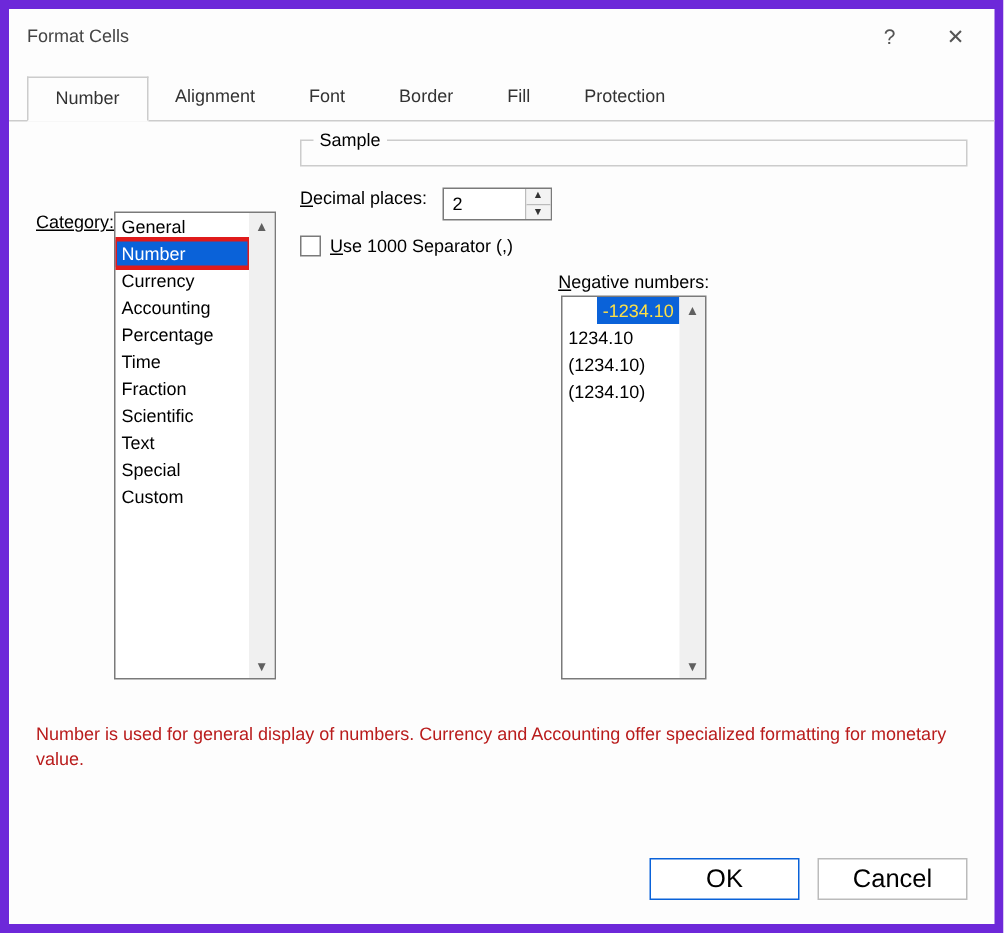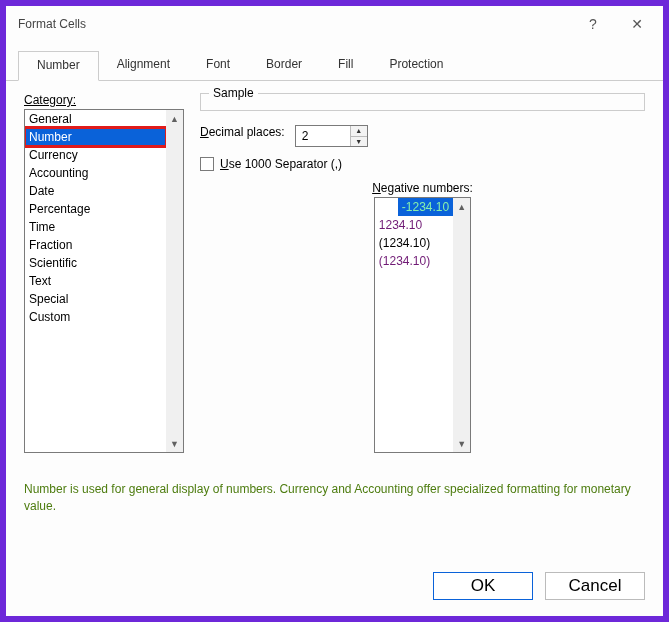--- a/index.html
+++ b/index.html
@@ -61,21 +61,21 @@
     flex: 1;
     padding: 12px 18px 8px 18px;
     display: flex;
     flex-direction: column;
   }
   .upper {
     display: flex;
     gap: 16px;
     height: 360px;
   }
-  .catcol { width: 160px; display:flex; flex-direction:column; }
+  .catcol { width: 160px; display:flex; flex-direction:row;margin-top:48px; }
   .lbl { margin-bottom: 2px; }
   .listbox {
     flex:1;
     border: 1px solid #7a7a7a;
     background: #fff;
     overflow: hidden;
     position: relative;
     display:flex;
   }
   .listinner {
@@ -181,27 +181,27 @@
     display:flex;
     flex-direction:column;
     align-items:center;
   }
   .negitem {
     padding: 1px 4px;
     line-height: 16px;
   }
   .negitem.sel {
     background:#0a62d9;
-    color:#86efac;
+    color:#fde047;
     margin-left:23px;
   }
-  .negitem.red { color:#701a75; }
+  .negitem.red { color:#000000; }
   .desc {
     padding: 28px 0 0 0;
-    color:#4d7c0f;
+    color:#b91c1c;
     line-height: 1.4;
   }
   .buttons {
     display:flex;
     justify-content:flex-end;
     gap: 12px;
     padding: 14px 18px 16px 0;
   }
   .btn {
     width: 100px;
@@ -242,21 +242,20 @@
     <div class="upper">
 
       <div class="catcol">
         <div class="lbl"><u class="hot">Category:</u></div>
         <div class="listbox">
           <div class="listinner">
             <div class="catitem">General</div>
             <div class="catitem selected highlightbox">Number</div>
             <div class="catitem">Currency</div>
             <div class="catitem">Accounting</div>
-            <div class="catitem">Date</div>
             <div class="catitem">Percentage</div>
             <div class="catitem">Time</div>
             <div class="catitem">Fraction</div>
             <div class="catitem">Scientific</div>
             <div class="catitem">Text</div>
             <div class="catitem">Special</div>
             <div class="catitem">Custom</div>
           </div>
           <div class="scrollbar">
             <div class="arrow up">▲</div>

